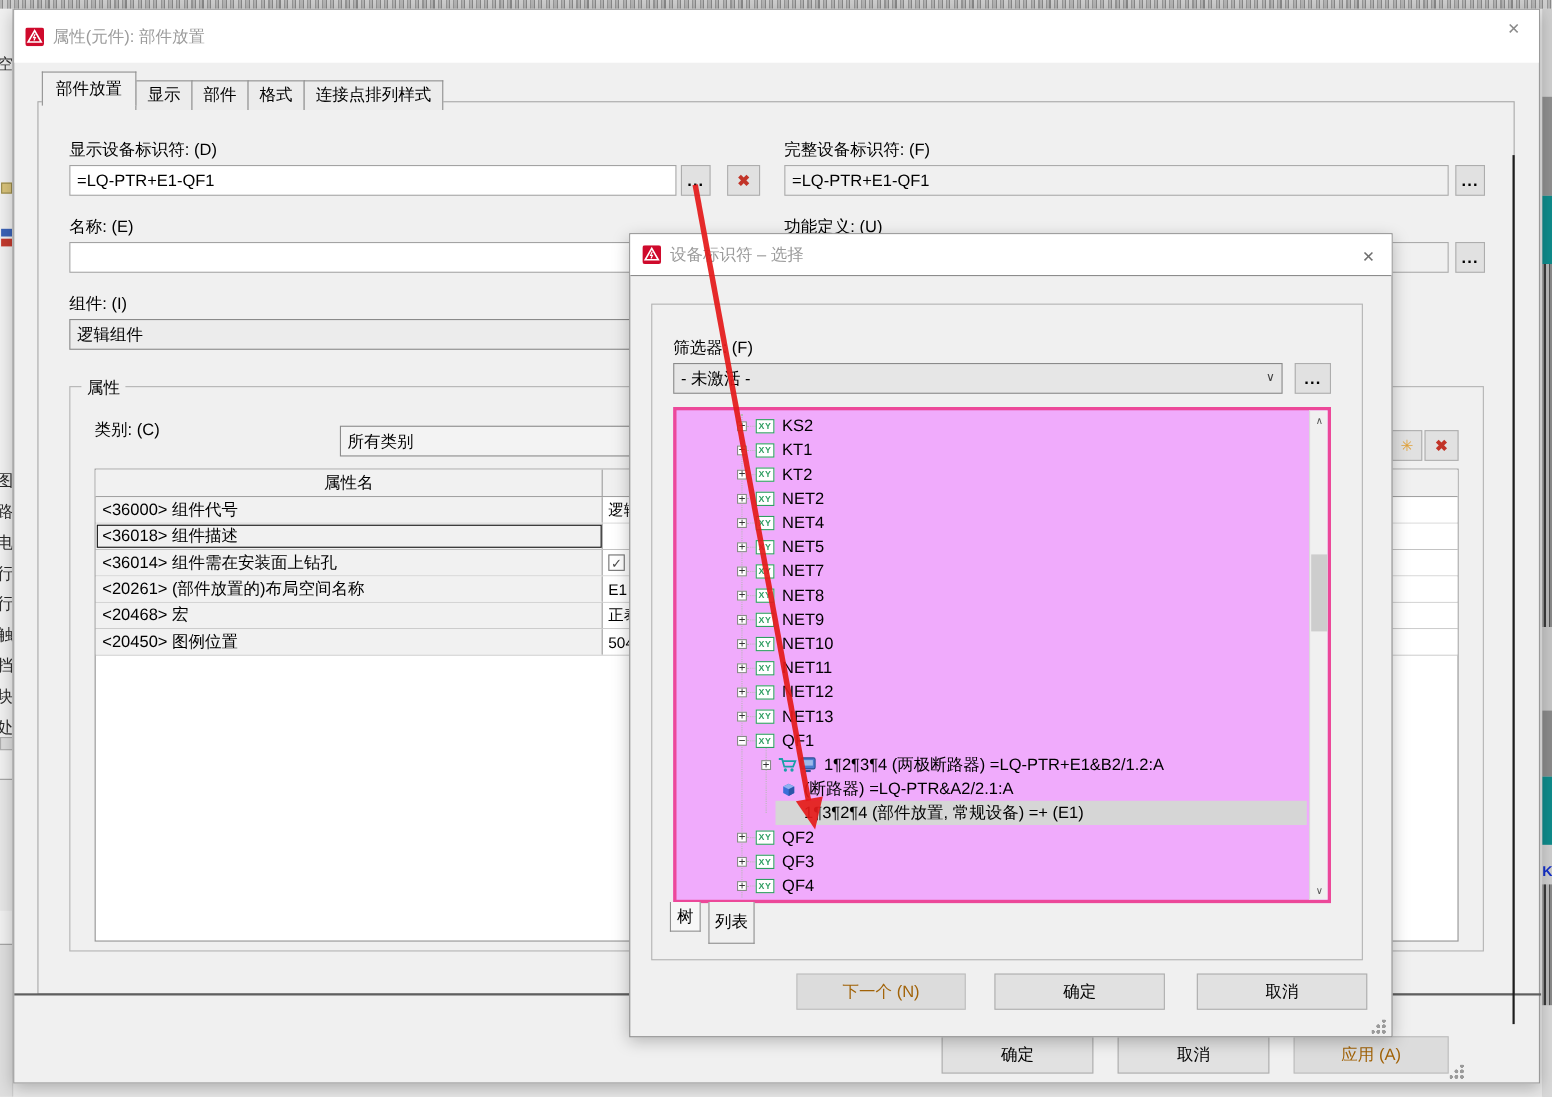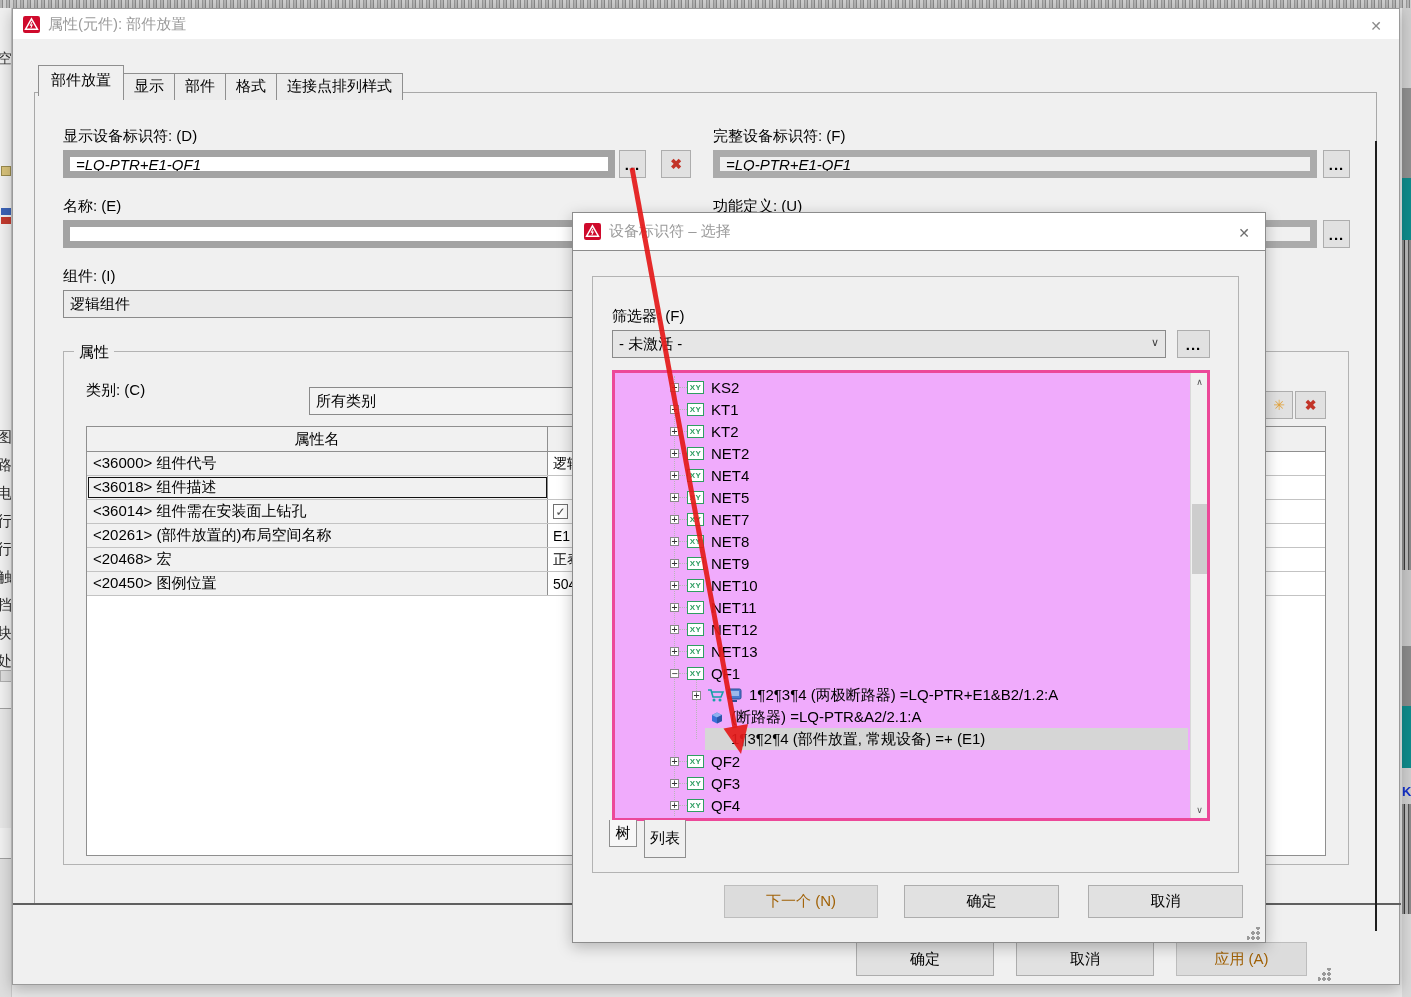--- a/index.html
+++ b/index.html
@@ -6,22 +6,22 @@
   html,body { width:1411px; height:997px; overflow:hidden; background:#e8e8e8;
     font-family:"Liberation Sans", sans-serif; font-size:15px; color:#000; }
   .abs { position:absolute; }
   .dialog { position:absolute; background:#f0f0f0; border:1px solid #9a9a9a; box-shadow:0 4px 14px rgba(0,0,0,.25); }
   .titlebar { position:absolute; left:0; top:0; right:0; background:#ffffff; display:flex; align-items:center; }
   .title-text { color:#9b9b9b; font-size:15px; margin-left:8px; white-space:nowrap; }
   .close-btn { position:absolute; top:4px; width:30px; height:26px; display:flex; align-items:center; justify-content:center;
     color:#8a8a8a; font-size:14px; cursor:default; }
   .eplan-logo { width:17px; height:17px; flex:0 0 auto; }
   .lbl { position:absolute; white-space:nowrap; color:#000; }
-  .textbox { position:absolute; background:#fff; border:7px solid #a3a3a3; padding:0 6px; display:flex; align-items:center;
-    white-space:nowrap; overflow:hidden;font-style:italic; }
+  .textbox { position:absolute; background:#fff; border:1px solid #a3a3a3; padding:0 6px; display:flex; align-items:center;
+    white-space:nowrap; overflow:hidden; }
   .textbox.disabled { background:#f0f0f0; border-color:#ababab; }
   .combo { position:absolute; background:#e9e9e9; border:1px solid #8a8a8a; padding:0 22px 0 6px; display:flex; align-items:center;
     white-space:nowrap; overflow:hidden; }
   .combo .chev { position:absolute; right:6px; top:50%; transform:translateY(-58%); font-size:11px; color:#404040; }
   .btn { position:absolute; background:#e1e1e1; border:1px solid #adadad; display:flex; align-items:center; justify-content:center;
     font-size:15px; color:#000; cursor:default; }
   .btn.small { font-weight:bold; letter-spacing:1px; }
   .btn.disabled { color:#a16207; background:#dcdcdc; border-color:#bdbdbd; }
   .btn.red-x { color:#c23428; font-weight:bold; font-size:14px; }
   .btn.star { color:#e2a33c; font-size:14px; }
@@ -103,21 +103,21 @@
   <div class="abs noise" style="left:0;top:232px;width:9px;height:330px"></div>
   <div class="abs" style="left:0;top:562px;width:9px;height:76px;background:#c6c6c6"></div>
   <div class="abs" style="left:0;top:638px;width:9px;height:60px;background:#8a8a8a"></div>
   <div class="abs" style="left:0;top:698px;width:9px;height:62px;background:#0f8b8b"></div>
   <div class="abs" style="left:0;top:776px;font-size:13px;font-weight:bold;color:#1430c8">K</div>
   <div class="abs noise" style="left:0;top:796px;width:9px;height:110px"></div>
   <div class="abs" style="left:0;top:906px;width:9px;height:91px;background:#d9d9d9"></div>
 </div>
 
 <div class="dialog" id="main-dialog" style="left:12px;top:8px;width:1388px;height:977px">
-  <div class="titlebar" style="height:30px">
+  <div class="titlebar" style="height:48px">
     <svg class="eplan-logo" style="margin-left:10px" viewBox="0 0 16 16">
       <rect width="16" height="16" rx="2" fill="#cf0a2c"></rect>
       <path d="M8 2.6 L13.6 12.4 L2.4 12.4 Z" fill="none" stroke="#fff" stroke-width="1.4"></path>
       <path d="M8.4 5.5 L7 8.6 h1.6 L7.4 11.2" fill="none" stroke="#fff" stroke-width="1"></path>
     </svg>
     <span class="title-text">属性(元件): 部件放置</span>
   </div>
   <div class="close-btn" style="right:8px">✕</div>
 
   <div class="abs" style="left:25px;top:58px;display:flex;align-items:flex-end;z-index:3">
@@ -193,21 +193,21 @@
           <div class="pcell-val">504</div>
         </div>
       </div>
   </div>
 
   <div class="hline-dark" style="left:0;top:894px;width:1388px"></div>
   <div class="vline" style="left:1362px;top:132px;height:790px"></div>
 
   <div class="btn" style="left:843px;top:933px;width:138px;height:34px">确定</div>
   <div class="btn" style="left:1003px;top:933px;width:138px;height:34px">取消</div>
-  <div class="btn disabled" style="left:1163px;top:933px;width:131px;height:34px">应用 (A)</div>
+  <div class="btn disabled" style="left:1163px;top:933px;width:141px;height:34px">应用 (A)</div>
   <div class="grip" style="left:1305px;top:959px"></div>
 </div>
 
 <div class="dialog" id="selector-dialog" style="left:572px;top:212px;width:694px;height:731px;z-index:10;border-color:#8c8c8c">
   <div class="titlebar" style="height:38px;border-bottom:1px solid #8c8c8c">
     <svg class="eplan-logo" style="margin-left:11px" viewBox="0 0 16 16">
       <rect width="16" height="16" rx="2" fill="#cf0a2c"></rect>
       <path d="M8 2.6 L13.6 12.4 L2.4 12.4 Z" fill="none" stroke="#fff" stroke-width="1.4"></path>
       <path d="M8.4 5.5 L7 8.6 h1.6 L7.4 11.2" fill="none" stroke="#fff" stroke-width="1"></path>
     </svg>

